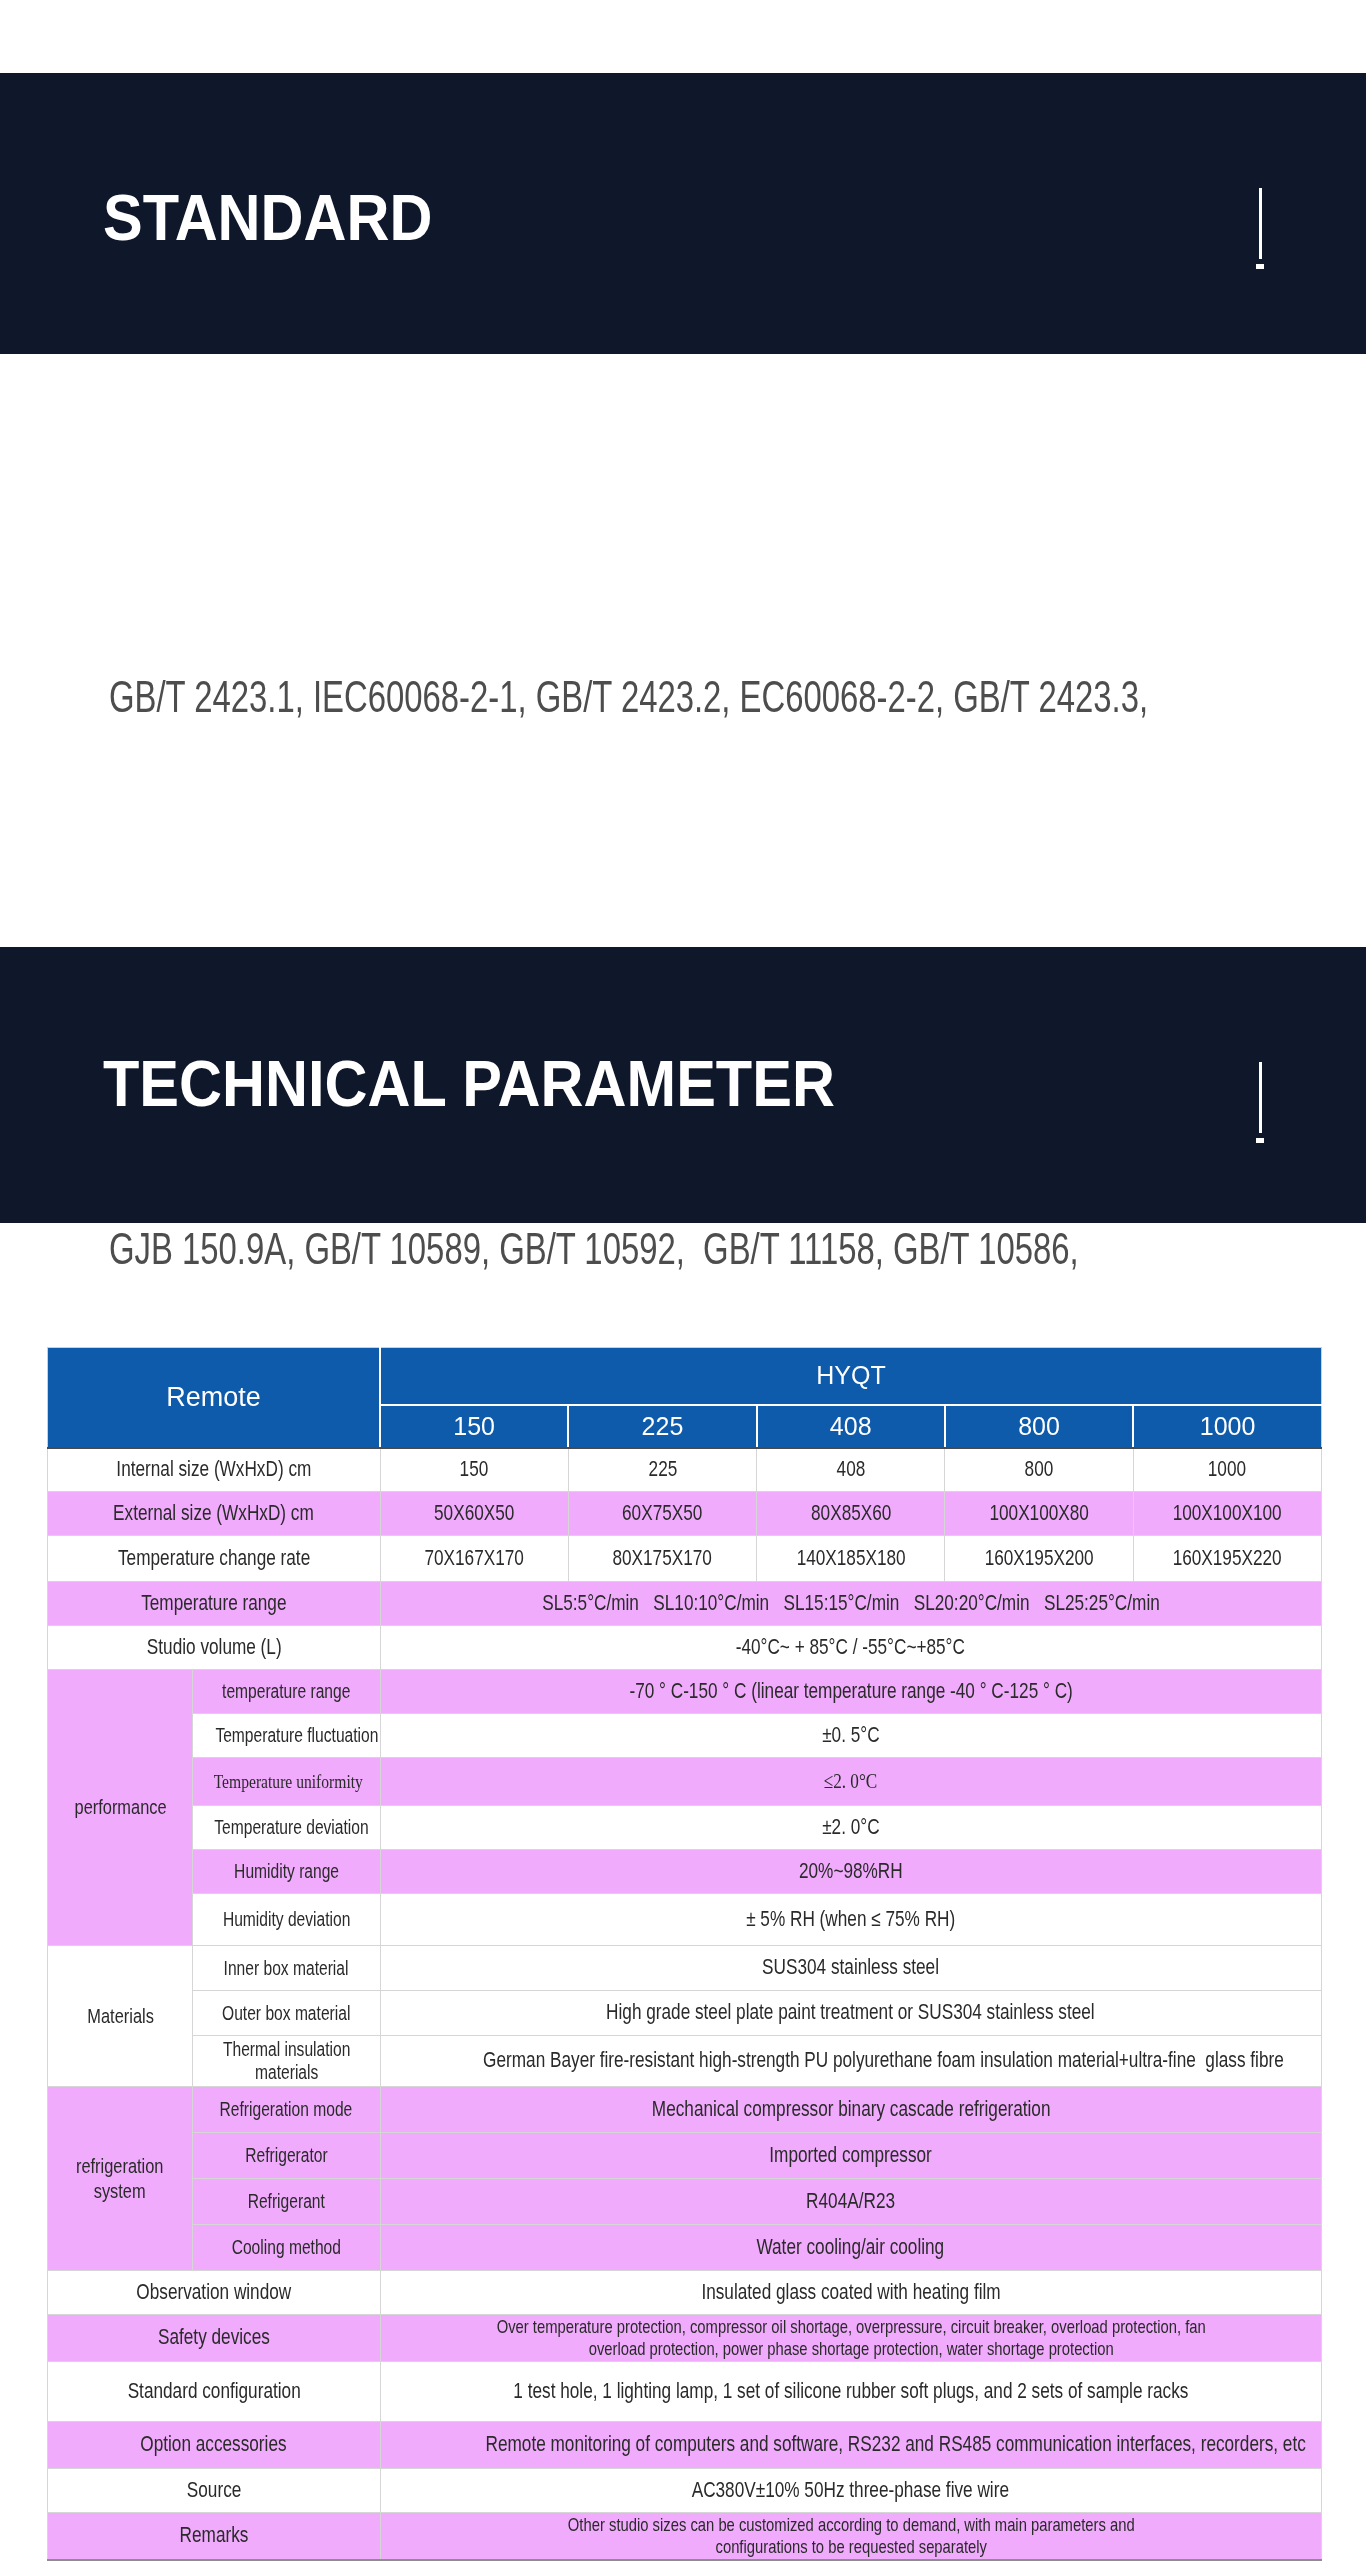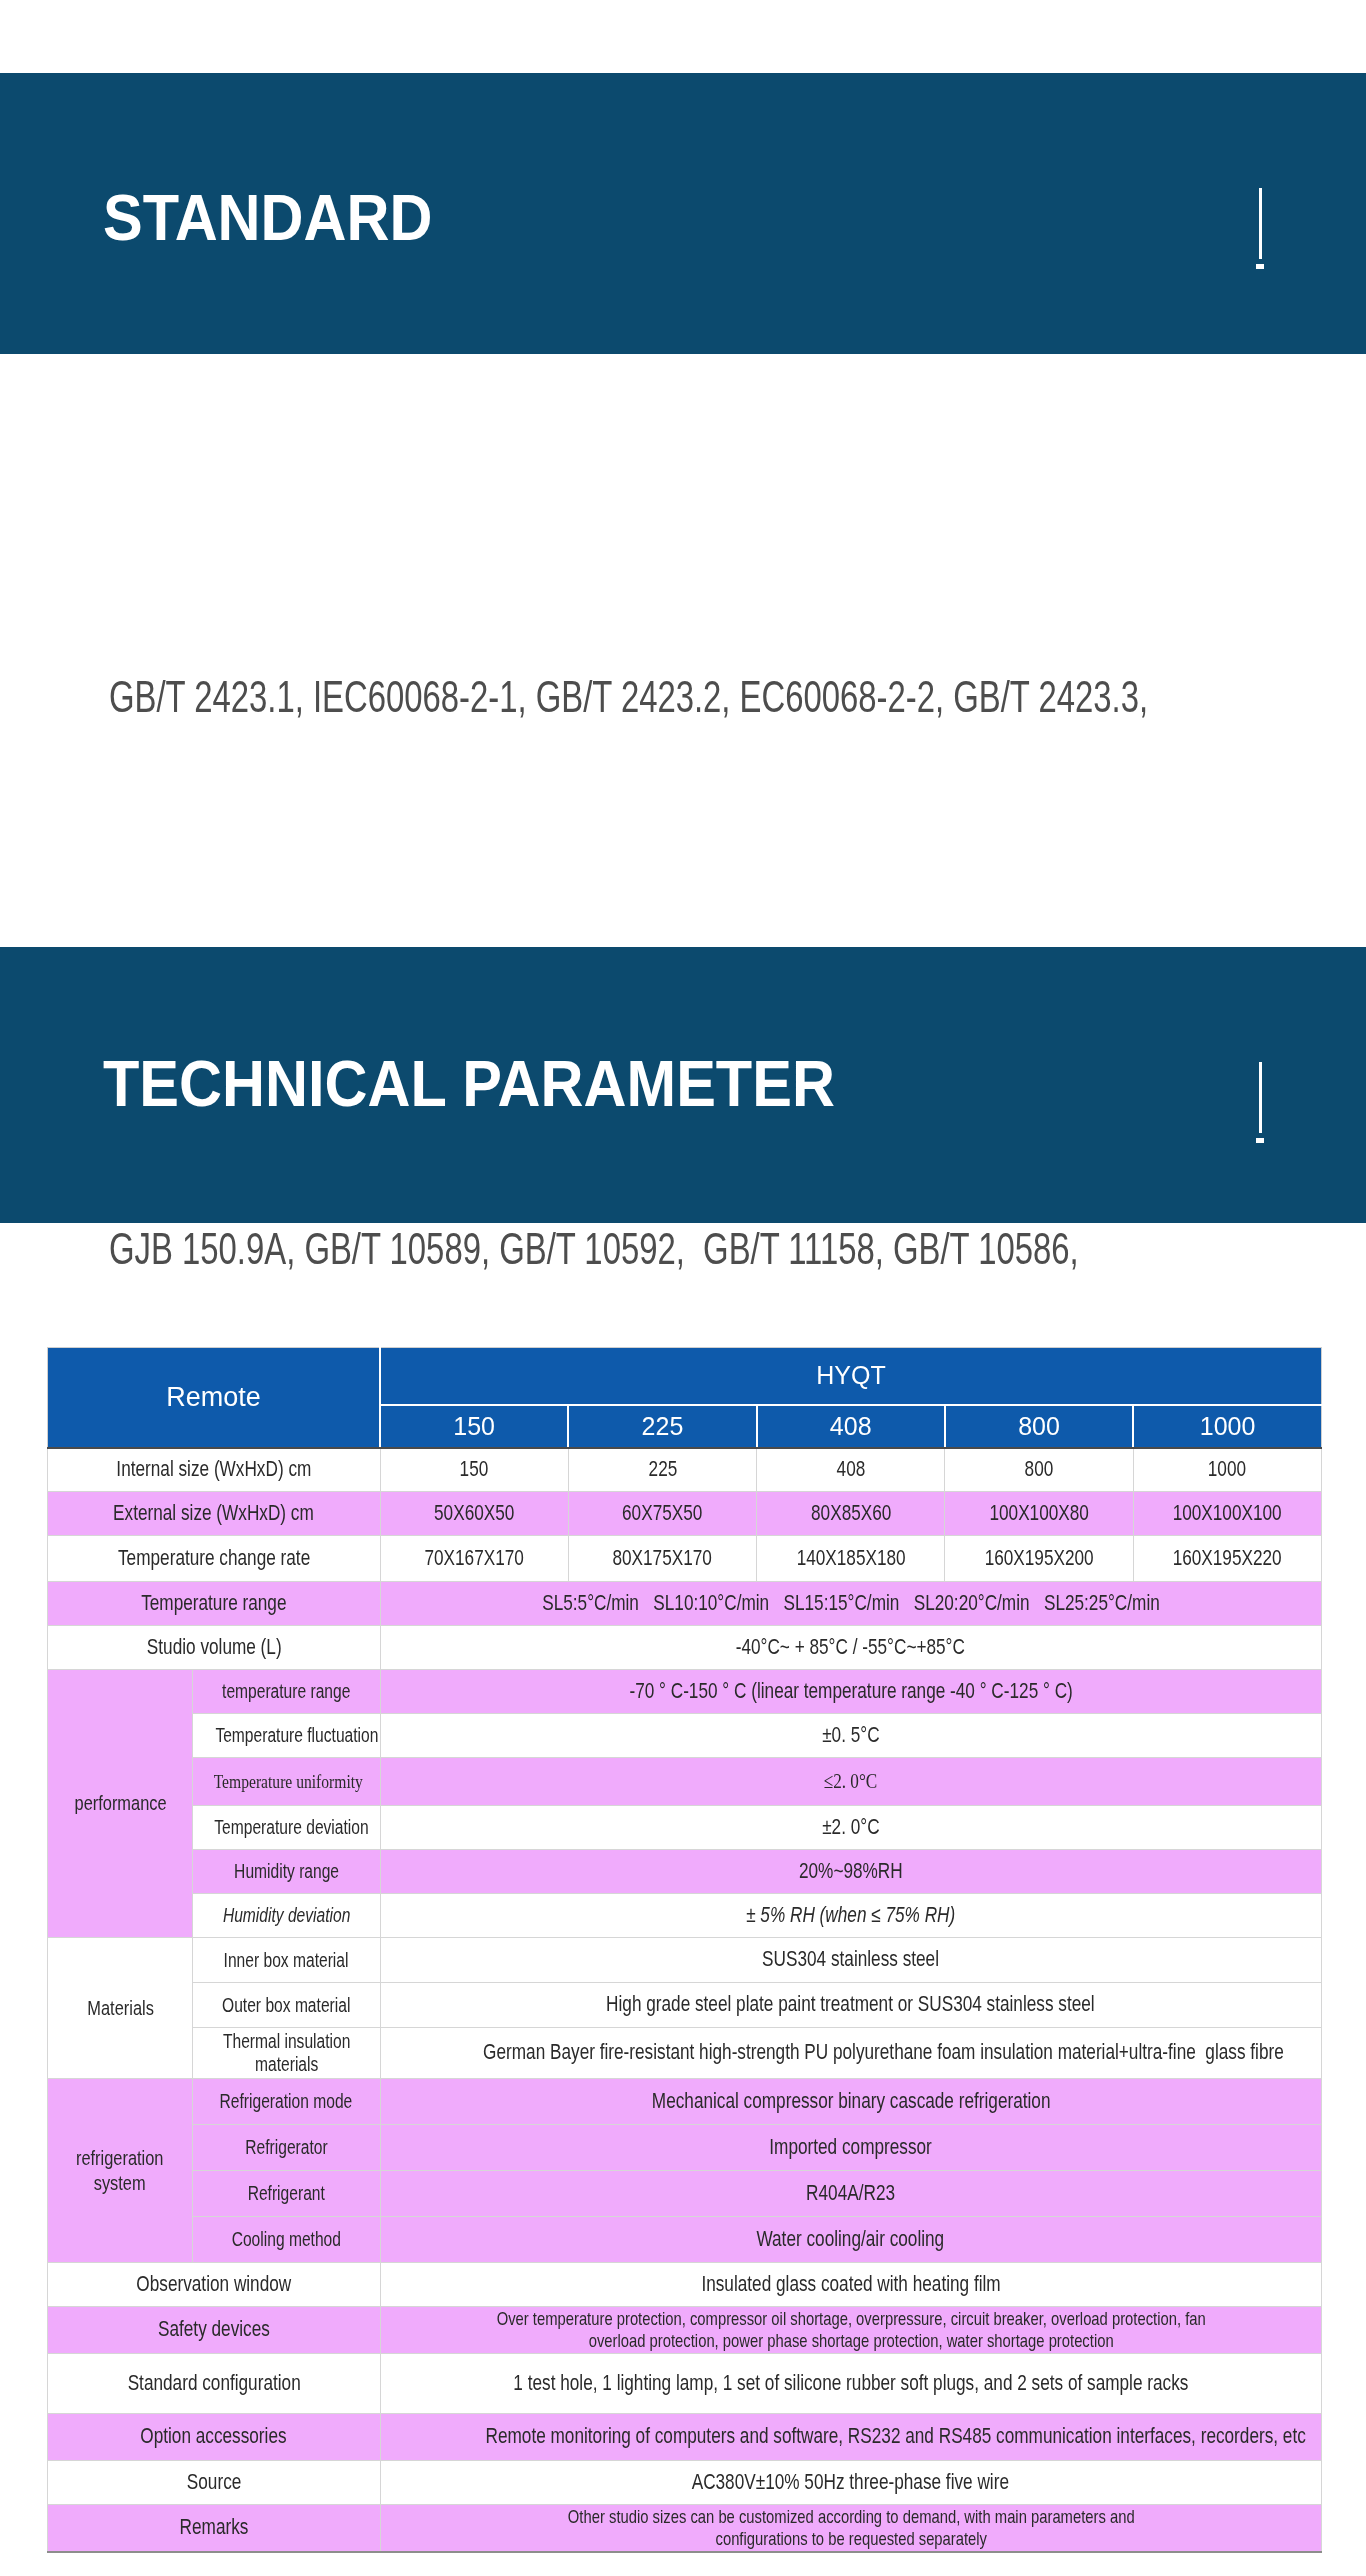--- a/index.html
+++ b/index.html
@@ -1,20 +1,20 @@
 <!DOCTYPE html>
 <html><head>
 <meta charset="utf-8">
 <style>
   html,body{margin:0;padding:0;background:#ffffff;}
   body{font-family:"Liberation Sans","DejaVu Sans",sans-serif;}
   #page{position:relative;width:1367px;height:2576px;background:#ffffff;overflow:hidden;}
 
   
-  .banner{position:absolute;left:0;width:1367px;background:#0c4a6e;}
+  .banner{position:absolute;left:0;width:1367px;background:#0f172a;}
   #banner-standard{top:73px;height:281px;}
   #banner-technical{top:947px;height:276px;}
   .banner-title{position:absolute;left:103px;color:#ffffff;font-weight:bold;
     font-size:64px;line-height:64px;letter-spacing:0px;white-space:pre;
     transform:scaleX(0.93);transform-origin:left center;}
   #banner-standard .banner-title{top:113px;}
   #banner-technical .banner-title{top:105px;}
   .deco{position:absolute;right:103px;top:115px;width:7.8px;}
   .deco .bar{width:2.9px;height:71px;background:#ffffff;margin:0 auto;}
   .deco .dot{width:7.8px;height:4.9px;background:#ffffff;margin:4.9px auto 0 auto;}
@@ -142,21 +142,21 @@
           <td class="value-cell span-cell" colspan="5"><span class="t">≤2. 0°C</span></td>
         </tr>
         <tr style="height: 44px;">
           <td class="sub-cell"><span class="t">Temperature deviation</span></td>
           <td class="value-cell span-cell" colspan="5"><span class="t">±2. 0°C</span></td>
         </tr>
         <tr class="shade" style="height: 44px;">
           <td class="sub-cell"><span class="t">Humidity range</span></td>
           <td class="value-cell span-cell" colspan="5"><span class="t">20%~98%RH</span></td>
         </tr>
-        <tr style="height: 44px; font-style: italic;">
+        <tr style="height: 52px;">
           <td class="sub-cell"><span class="t">Humidity deviation</span></td>
           <td class="value-cell span-cell" colspan="5"><span class="t">± 5% RH (when ≤ 75% RH)</span></td>
         </tr>
         <tr style="height: 45px;">
           <td class="group-cell" rowspan="3"><span class="t">Materials</span></td>
           <td class="sub-cell"><span class="t">Inner box material</span></td>
           <td class="value-cell span-cell" colspan="5"><span class="t">SUS304 stainless steel</span></td>
         </tr>
         <tr style="height: 45px;">
           <td class="sub-cell"><span class="t">Outer box material</span></td>

